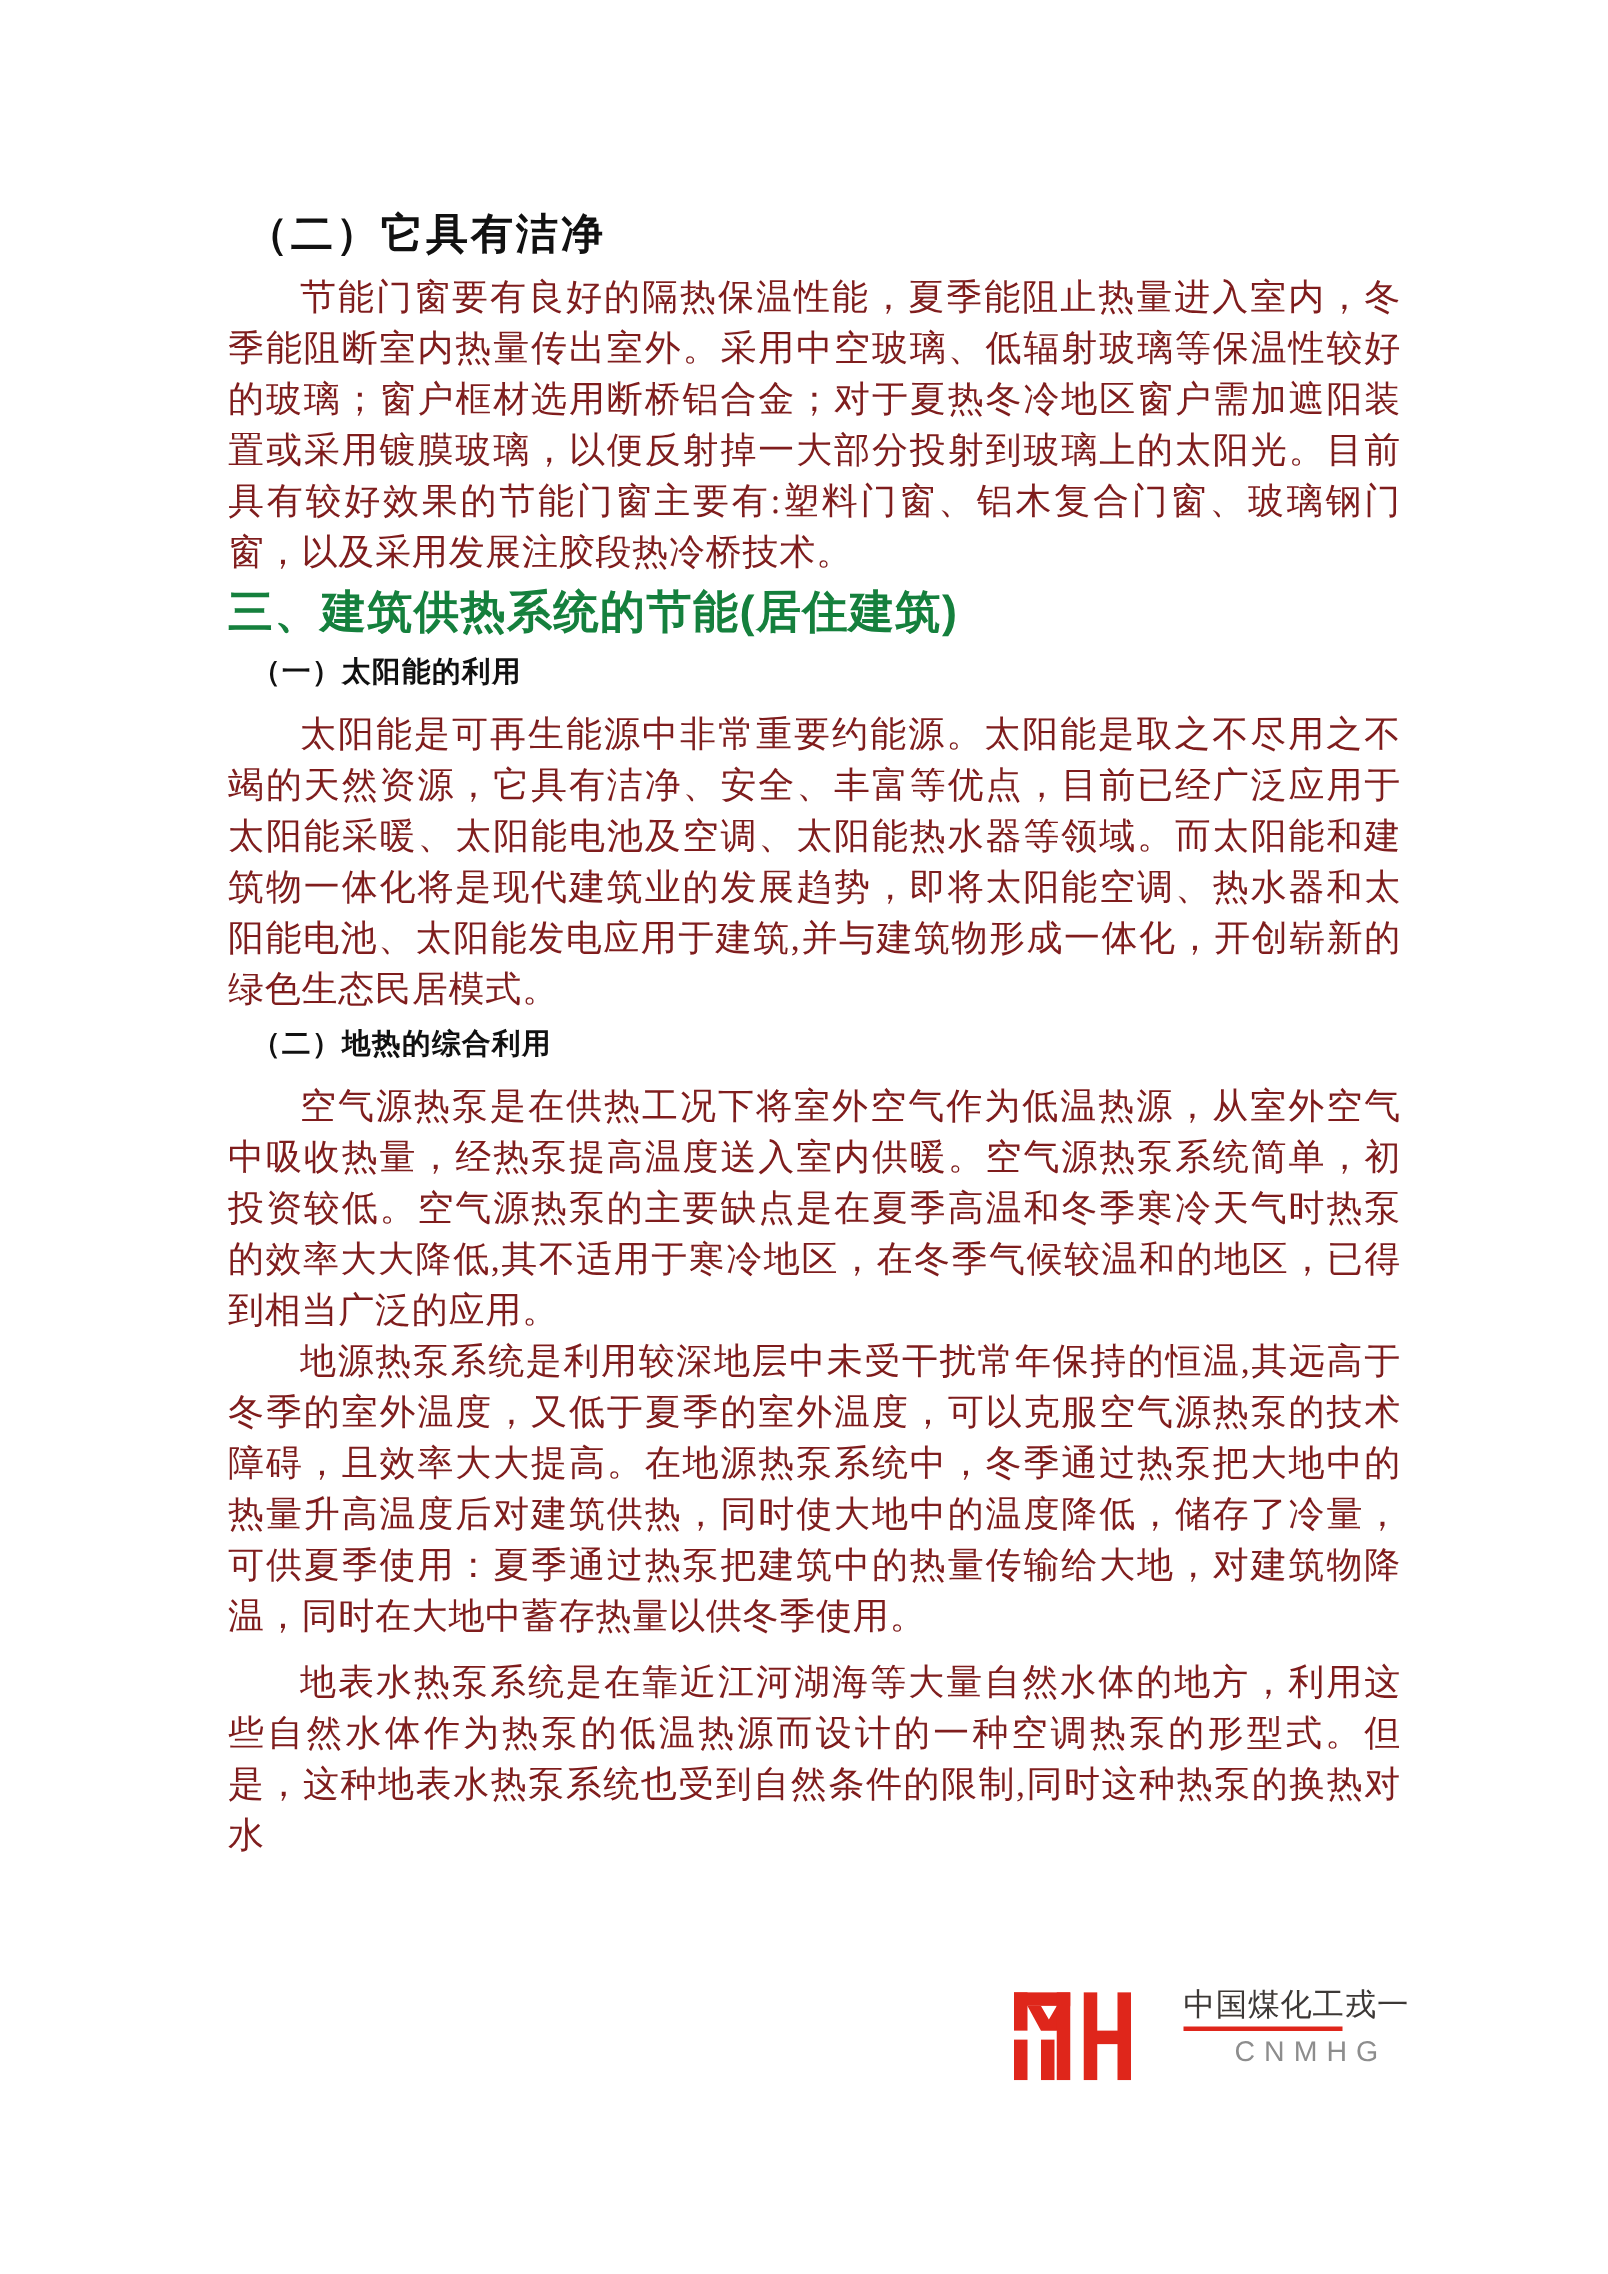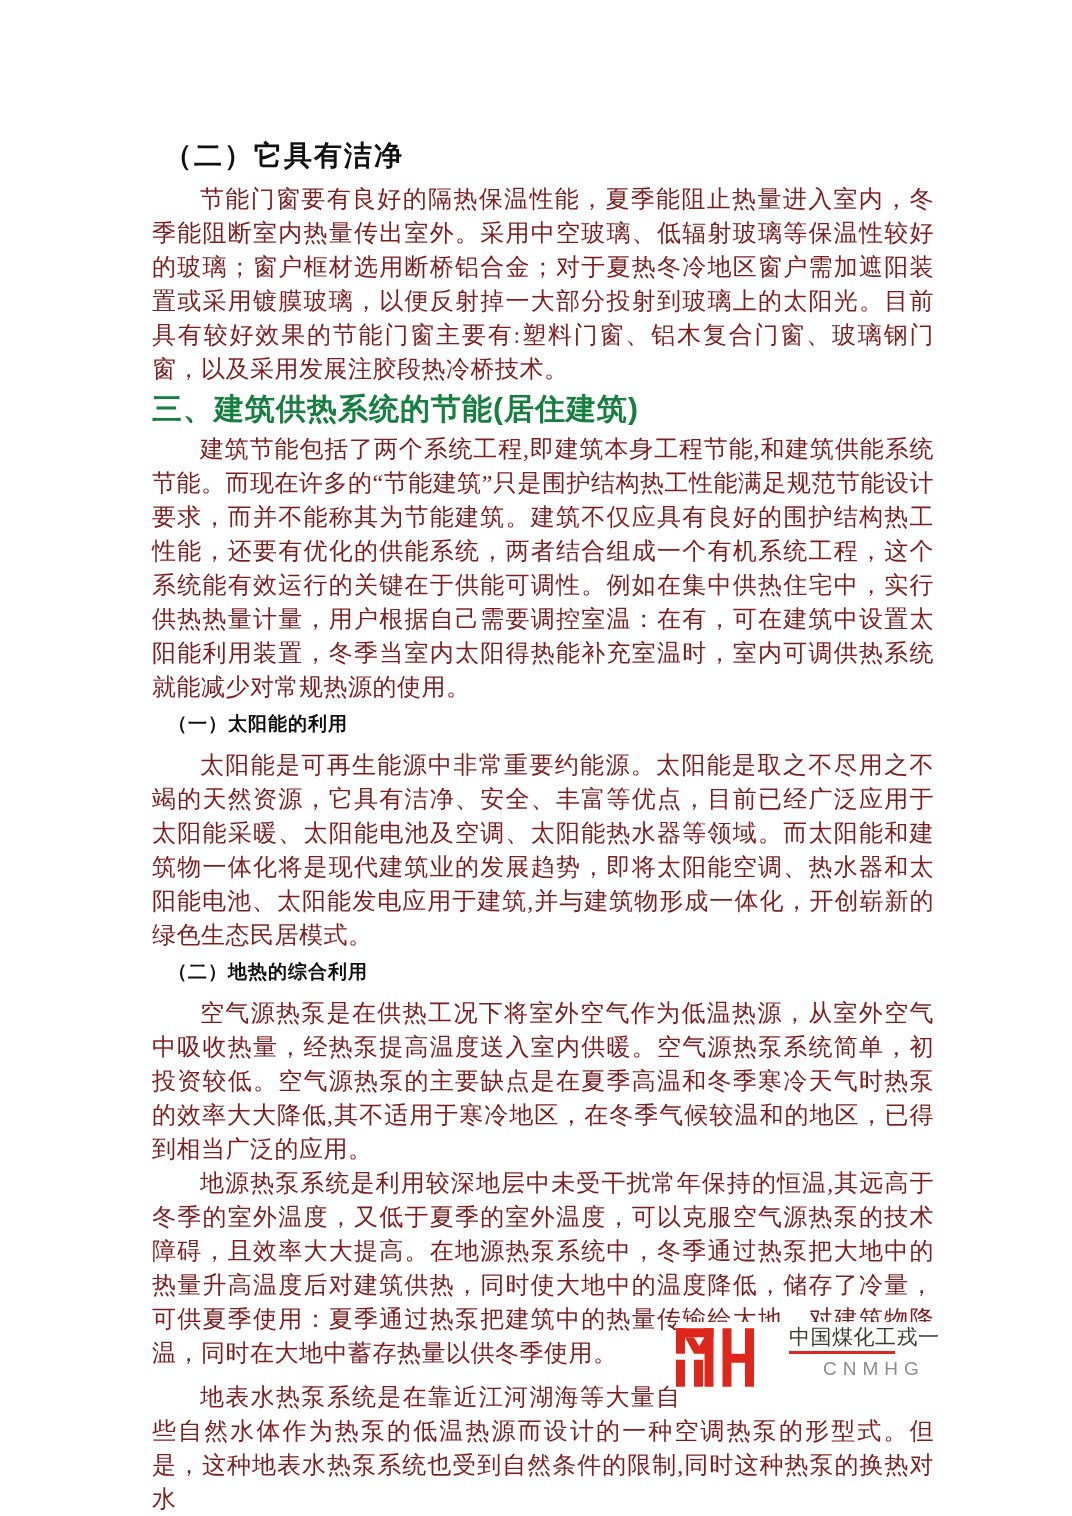--- a/index.html
+++ b/index.html
@@ -83,21 +83,20 @@
   }
 </style>
 </head>
 <body>
 
 <div class="page">
   <div class="content">
     <div class="h-sub">（二）它具有洁净</div>
     <p class="para">节能门窗要有良好的隔热保温性能，夏季能阻止热量进入室内，冬季能阻断室内热量传出室外。采用中空玻璃、低辐射玻璃等保温性较好的玻璃；窗户框材选用断桥铝合金；对于夏热冬冷地区窗户需加遮阳装置或采用镀膜玻璃，以便反射掉一大部分投射到玻璃上的太阳光。目前具有较好效果的节能门窗主要有:塑料门窗、铝木复合门窗、玻璃钢门窗，以及采用发展注胶段热冷桥技术。</p>
     <div class="h-major">三、建筑供热系统的节能(居住建筑)</div>
-    <p class="para">建筑节能包括了两个系统工程,即建筑本身工程节能,和建筑供能系统节能。而现在许多的“节能建筑”只是围护结构热工性能满足规范节能设计要求，而并不能称其为节能建筑。建筑不仅应具有良好的围护结构热工性能，还要有优化的供能系统，两者结合组成一个有机系统工程，这个系统能有效运行的关键在于供能可调性。例如在集中供热住宅中，实行供热热量计量，用户根据自己需要调控室温：在有，可在建筑中设置太阳能利用装置，冬季当室内太阳得热能补充室温时，室内可调供热系统就能减少对常规热源的使用。</p>
     <div class="h-minor">（一）太阳能的利用</div>
     <p class="para">太阳能是可再生能源中非常重要约能源。太阳能是取之不尽用之不竭的天然资源，它具有洁净、安全、丰富等优点，目前已经广泛应用于太阳能采暖、太阳能电池及空调、太阳能热水器等领域。而太阳能和建筑物一体化将是现代建筑业的发展趋势，即将太阳能空调、热水器和太阳能电池、太阳能发电应用于建筑,并与建筑物形成一体化，开创崭新的绿色生态民居模式。</p>
     <div class="h-minor">（二）地热的综合利用</div>
     <p class="para">空气源热泵是在供热工况下将室外空气作为低温热源，从室外空气中吸收热量，经热泵提高温度送入室内供暖。空气源热泵系统简单，初投资较低。空气源热泵的主要缺点是在夏季高温和冬季寒冷天气时热泵的效率大大降低,其不适用于寒冷地区，在冬季气候较温和的地区，已得到相当广泛的应用。</p>
     <p class="para">地源热泵系统是利用较深地层中未受干扰常年保持的恒温,其远高于冬季的室外温度，又低于夏季的室外温度，可以克服空气源热泵的技术障碍，且效率大大提高。在地源热泵系统中，冬季通过热泵把大地中的热量升高温度后对建筑供热，同时使大地中的温度降低，储存了冷量，可供夏季使用：夏季通过热泵把建筑中的热量传输给大地，对建筑物降温，同时在大地中蓄存热量以供冬季使用。</p>
     <p class="para gap-top">地表水热泵系统是在靠近江河湖海等大量自然水体的地方，利用这些自然水体作为热泵的低温热源而设计的一种空调热泵的形型式。但是，这种地表水热泵系统也受到自然条件的限制,同时这种热泵的换热对水</p>
   </div>
 
   <div class="watermark">
     <svg class="wm-mark" viewBox="0 0 104 78" xmlns="http://www.w3.org/2000/svg" preserveAspectRatio="xMidYMid meet">

